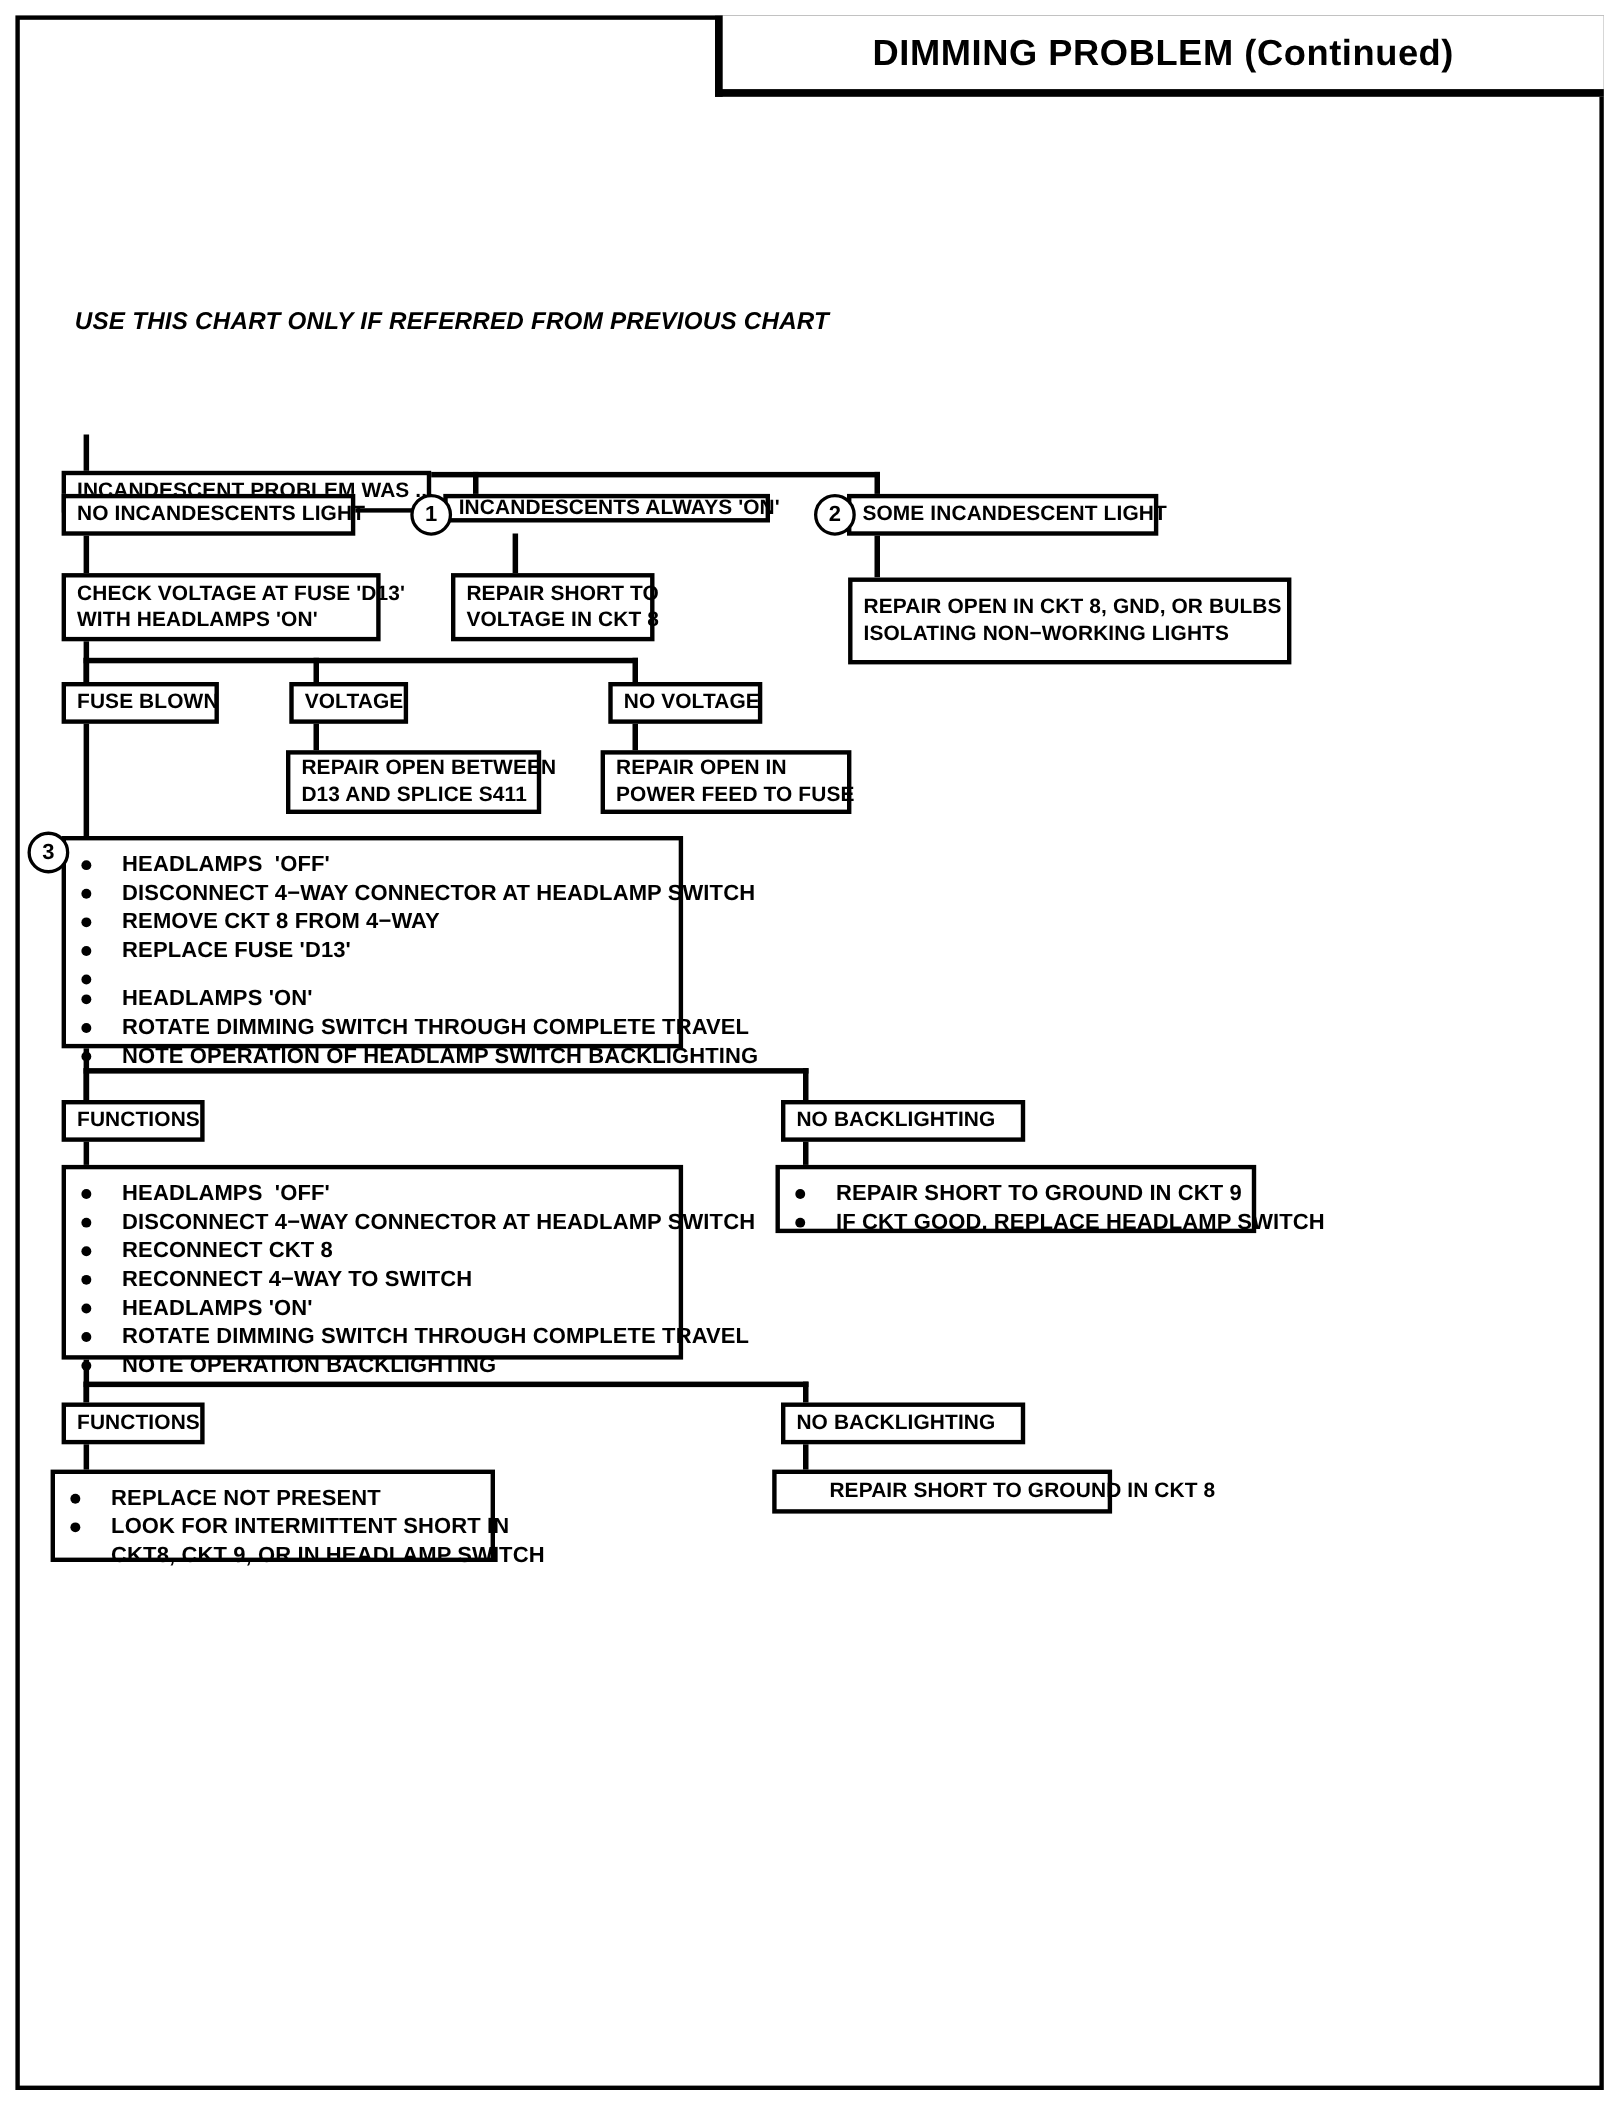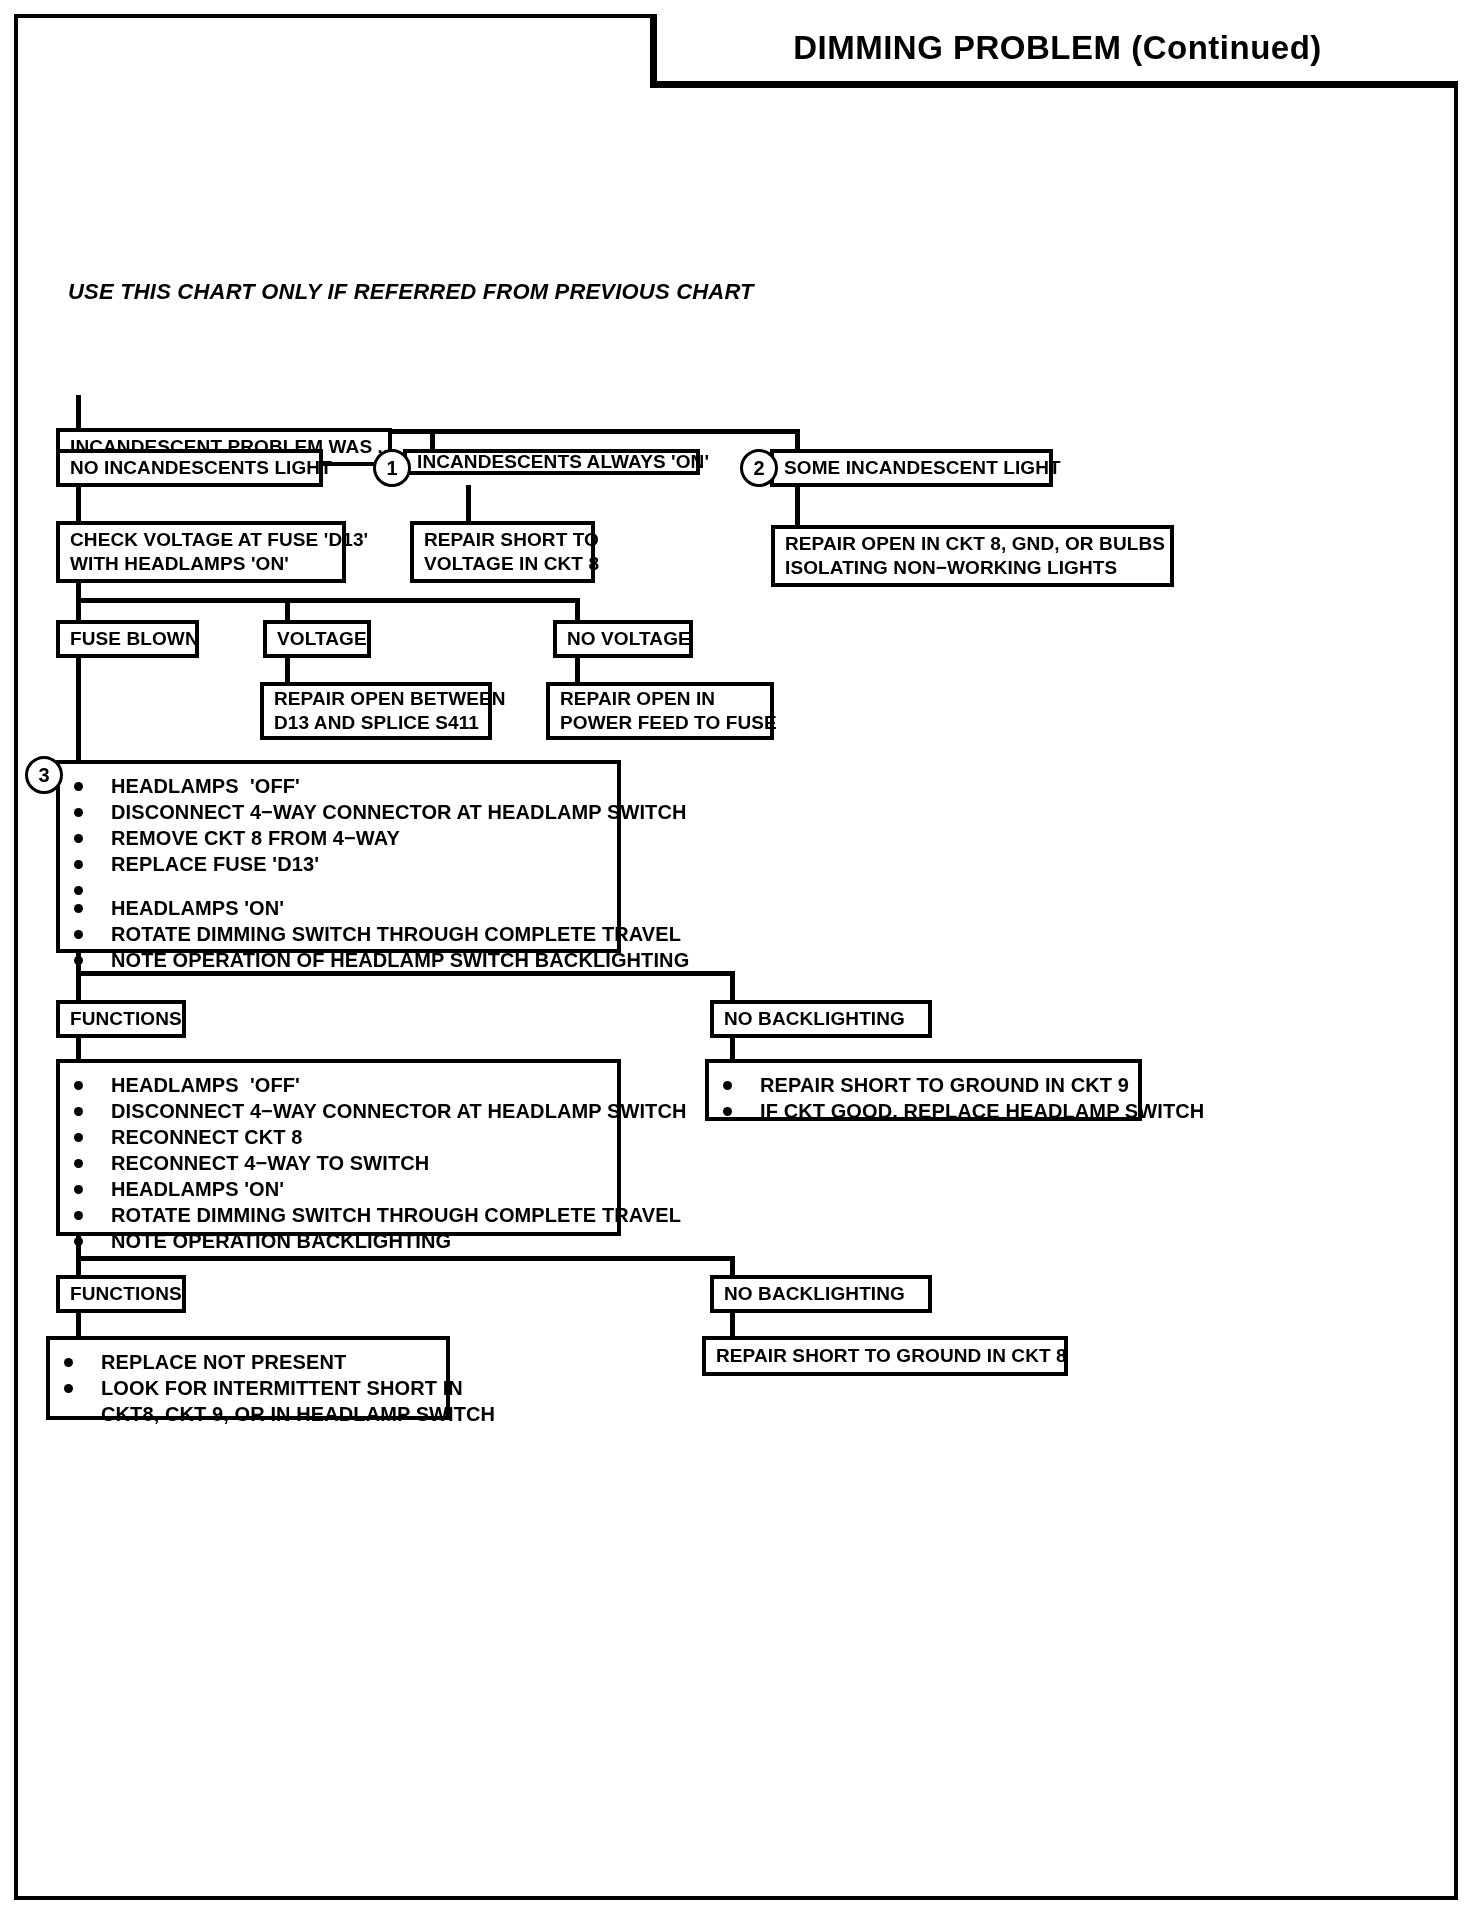--- a/index.html
+++ b/index.html
@@ -217,21 +217,21 @@
   <div class="node" style="left:56px; top:521px; width:290px; height:62px;">
     <div class="line">CHECK VOLTAGE AT FUSE 'D13'</div>
     <div class="line">WITH HEADLAMPS 'ON'</div>
   </div>
 
   <div class="node" style="left:410px; top:521px; width:185px; height:62px;">
     <div class="line">REPAIR SHORT TO</div>
     <div class="line">VOLTAGE IN CKT 8</div>
   </div>
 
-  <div class="node" style="left:771px; top:525px; width:403px; height:62px;">
+  <div class="node" style="left:771px; top:525px; width:403px; height:79px;">
     <div class="line">REPAIR OPEN IN CKT 8, GND, OR BULBS</div>
     <div class="line">ISOLATING NON−WORKING LIGHTS</div>
   </div>
 
   <div class="node" style="left:56px; top:620px; width:143px; height:38px;">
     <div class="line">FUSE BLOWN</div>
   </div>
 
   <div class="node" style="left:263px; top:620px; width:108px; height:38px;">
     <div class="line">VOLTAGE</div>
@@ -351,17 +351,17 @@
       <span class="dot"></span>
       <span class="btxt">REPLACE NOT PRESENT</span>
     </div>
     <div class="bullet-row">
       <span class="dot"></span>
       <span class="btxt">LOOK FOR INTERMITTENT SHORT IN
 CKT8, CKT 9, OR IN HEADLAMP SWITCH</span>
     </div>
   </div>
 
-  <div class="node" style="left:702px; top:1336px; width:366px; height:40px;">
+  <div class="node" style="left:702px; top:1336px; width:309px; height:40px;padding-left:38px;">
     <div class="line">REPAIR SHORT TO GROUND IN CKT 8</div>
   </div>
 
 </div>
 
 </body></html>

